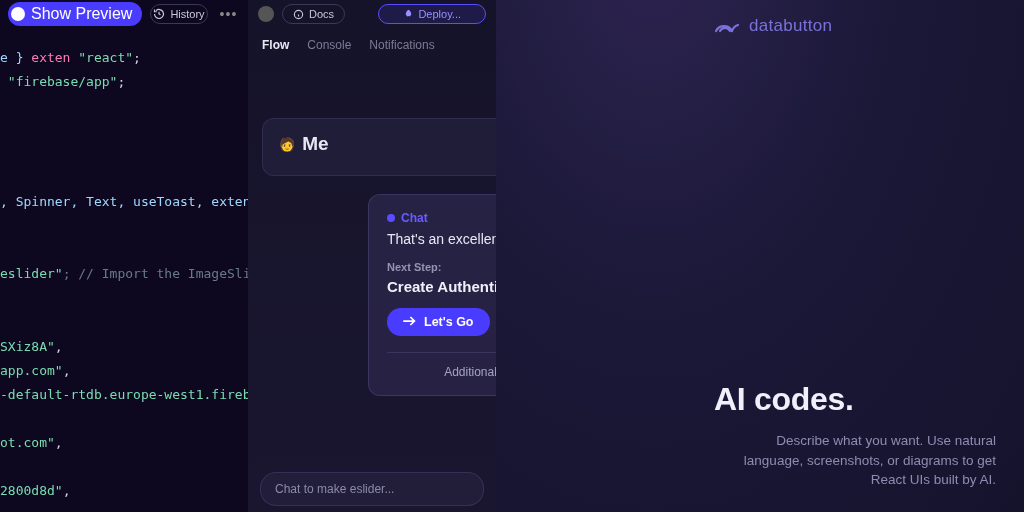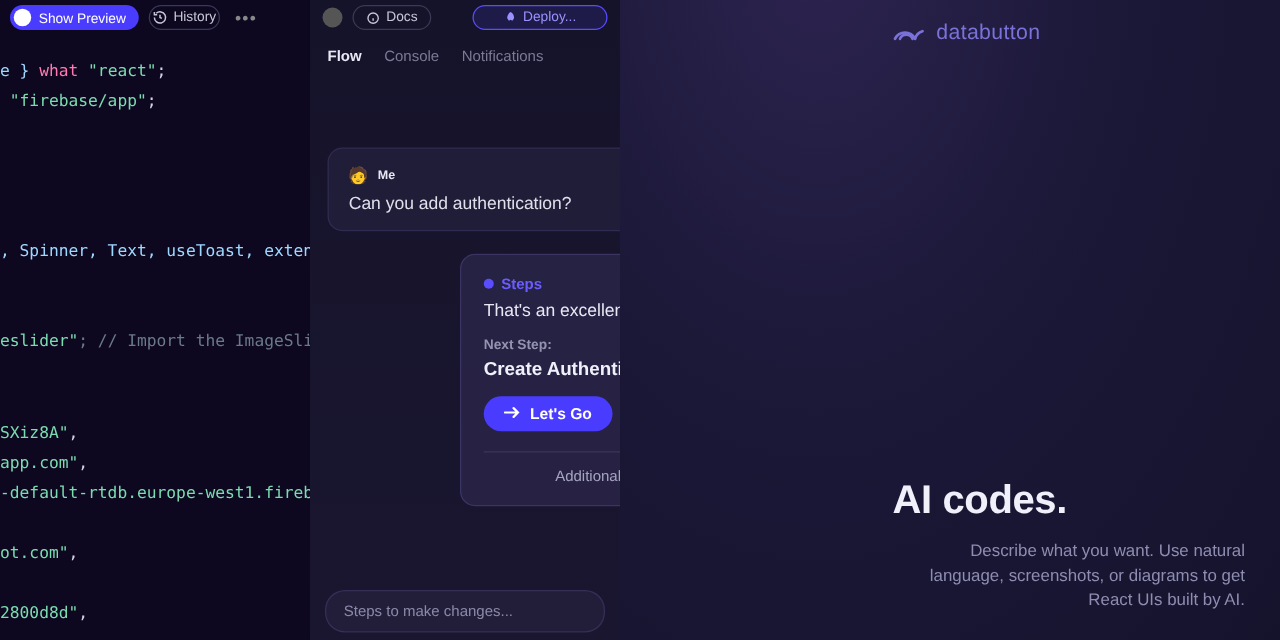--- a/index.html
+++ b/index.html
@@ -6,21 +6,21 @@
 body {
   width: 1024px; height: 512px; overflow: hidden;
   font-family: -apple-system, BlinkMacSystemFont, "Segoe UI", sans-serif;
   background: #0a0a1a; color: #e0e0e8;
   display: flex;
 }
 .left-pane { width: 248px; height: 100%; background: #0d0820; position: relative; overflow: hidden; }
 .top-controls { display: flex; align-items: center; gap: 8px; padding: 0 8px; height: 28px; }
 .toggle-pill {
   background: #4a3cff; border-radius: 14px; padding: 3px 10px 3px 3px;
-  display: flex; align-items: flex-end; gap: 6px; font-size: 11px; color: #fff;
+  display: flex; align-items: center; gap: 6px; font-size: 16px; color: #fff;
 }
 .toggle-knob { width: 14px; height: 14px; background: #fff; border-radius: 50%; }
 .history-btn {
   border: 1px solid #3a3a55; border-radius: 14px; padding: 3px 2px;
   display: flex; align-items: center; gap: 5px; font-size: 11px; color: #c8c8d8;
 }
 .history-icon { width: 12px; height: 12px; }
 .dots { color: #888; font-size: 14px; letter-spacing: 1px; margin-left: 4px; }
 .code-area { padding: 18px 0 0 0; font-family: ui-monospace, Menlo, monospace; font-size: 13px; line-height: 1.85; white-space: pre; color: #d4d4e8; }
 .kw { color: #ff7ab2; }
@@ -37,21 +37,21 @@
 .tab { color: #7a7a95; cursor: pointer; }
 .tab.active { color: #e8e8f4; font-weight: 600; }
 
 .chat-card-user {
   margin: 60px 14px 0 14px; padding: 14px 16px;
   background: rgba(40,36,68,0.55); border: 1px solid rgba(90,80,140,0.3);
   border-radius: 12px; width: 280px;
 }
 .user-row { display: flex; align-items: center; gap: 7px; margin-bottom: 6px; }
 .user-emoji { font-size: 13px; }
-.user-name { font-size: 10px; font-weight: 600; color: #e8e8f4; }
+.user-name { font-size: 19px; font-weight: 600; color: #e8e8f4; }
 .user-text { font-size: 14px; color: #e0e0ec; }
 
 .chat-card-agent {
   margin: 18px 0 0 120px; padding: 16px 18px;
   background: rgba(45,40,78,0.7); border: 1px solid rgba(100,90,160,0.35);
   border-radius: 12px; width: 255px;
 }
 .agent-row { display: flex; align-items: center; gap: 6px; margin-bottom: 6px; }
 .agent-dot { width: 8px; height: 8px; background: #5a4cff; border-radius: 50%; }
 .agent-name { font-size: 12px; font-weight: 700; color: #6a5cff; }
@@ -95,21 +95,21 @@
       <span>Show Preview</span>
     </div>
     <div class="history-btn">
       <svg class="history-icon" viewBox="0 0 16 16" fill="none" stroke="#c8c8d8" stroke-width="1.6">
           <path d="M2 8a6 6 0 1 0 2-4.5M2 2v3h3M8 5v3l2 1"></path>
         </svg>
       <span>History</span>
     </div>
     <span class="dots">•••</span>
   </div>
-  <div class="code-area"><span class="ident">e } </span><span class="kw">what</span><span class="str"> "react"</span><span>;</span>
+  <div class="code-area"><span class="ident">e } </span><span class="kw">exten</span><span class="str"> "react"</span><span>;</span>
  <span class="str">"firebase/app"</span><span>;</span>
 
 
 
 
 <span class="ident">, Spinner, Text, useToast, exten</span>
 
 
 <span class="str">eslider"</span><span class="cmt">; // Import the ImageSlid</span>
 
@@ -148,48 +148,47 @@
     <span class="tab active">Flow</span>
     <span class="tab">Console</span>
     <span class="tab">Notifications</span>
   </div>
 
   <div class="chat-card-user">
     <div class="user-row">
       <span class="user-emoji">🧑</span>
       <span class="user-name">Me</span>
     </div>
-    <div class="user-text">Can you add authentication?</div>
   </div>
 
   <div class="chat-card-agent">
     <div class="agent-row">
       <span class="agent-dot"></span>
-      <span class="agent-name">Steps</span>
+      <span class="agent-name">Chat</span>
     </div>
     <div class="agent-text">That's an excellent addition!</div>
     <div class="next-step-label">Next Step:</div>
     <div class="next-step-title">Create Authentication Flow</div>
     <div class="lets-go-btn">
       <svg class="arrow-icon" viewBox="0 0 16 12" fill="none" stroke="#fff" stroke-width="2" stroke-linecap="round">
           <path d="M1 6h12M9 2l4 4-4 4"></path>
         </svg>
       <span>Let's Go</span>
     </div>
     <div class="divider"></div>
     <div class="additional-row">
       <span>Additional Steps</span>
       <svg class="chevron" viewBox="0 0 12 12" fill="none" stroke="#a4a4c0" stroke-width="1.8">
           <path d="M3 4.5l3 3 3-3"></path>
         </svg>
     </div>
   </div>
 
   <div class="chat-input-wrap">
-    <div class="chat-input">Steps to make changes...</div>
+    <div class="chat-input">Chat to make eslider...</div>
   </div>
 </div>
 
 <div class="right-pane">
   <div class="brand">
     <svg width="26" height="16" viewBox="0 0 26 16" fill="none" stroke="#7a72d8" stroke-width="2.2" stroke-linecap="round">
         <path d="M2 13a9 9 0 0 1 16 0"></path>
         <path d="M6 13a5.5 5.5 0 0 1 10 0"></path>
         <path d="M18 13a9 9 0 0 1 6-6"></path>
       </svg>

